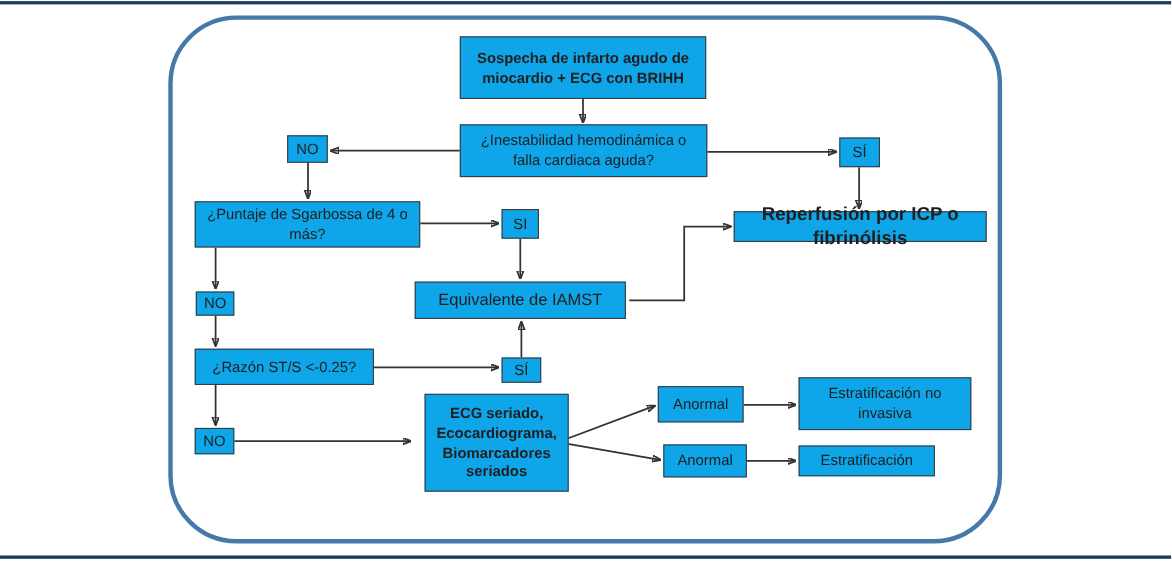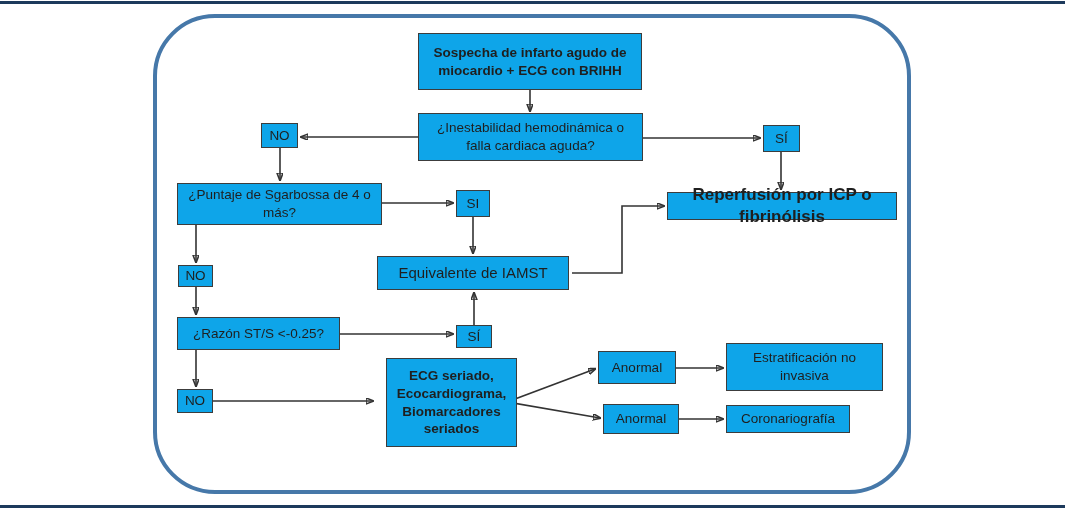--- a/index.html
+++ b/index.html
@@ -109,15 +109,15 @@
 Biomarcadores
 seriados</div>
 
   <div class="node" style="left:598px;top:351px;width:78px;height:33px;">Anormal</div>
 
   <div class="node" style="left:603px;top:404px;width:76px;height:30px;">Anormal</div>
 
   <div class="node" style="left:726px;top:343px;width:157px;height:48px;">Estratificación no
 invasiva</div>
 
-  <div class="node" style="left:726px;top:405px;width:124px;height:28px;">Coronariografía</div>
+  <div class="node" style="left:726px;top:405px;width:124px;height:28px;">Estratificación</div>
 
 </div>
 
 </body></html>

